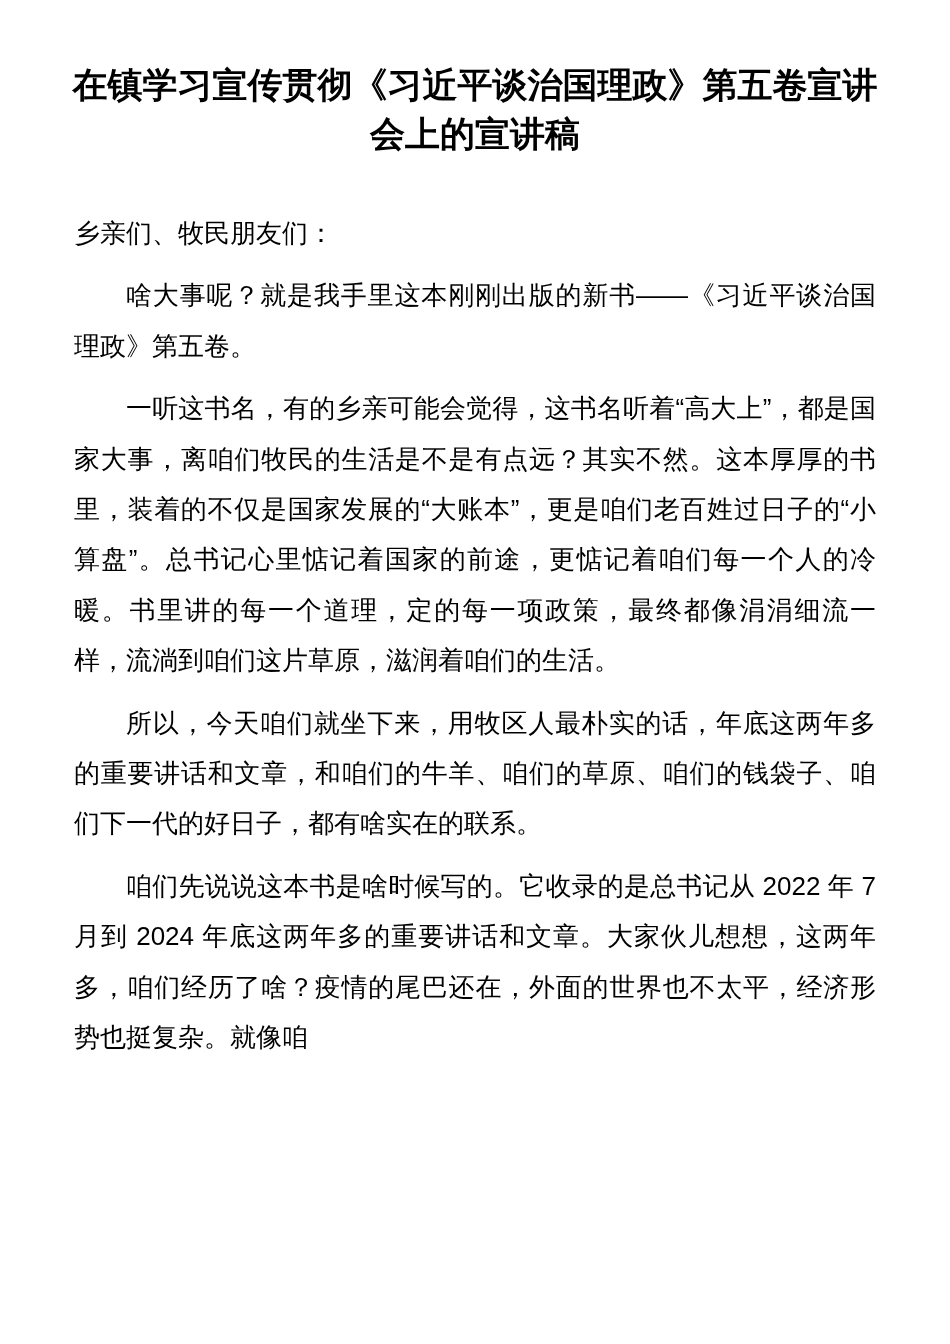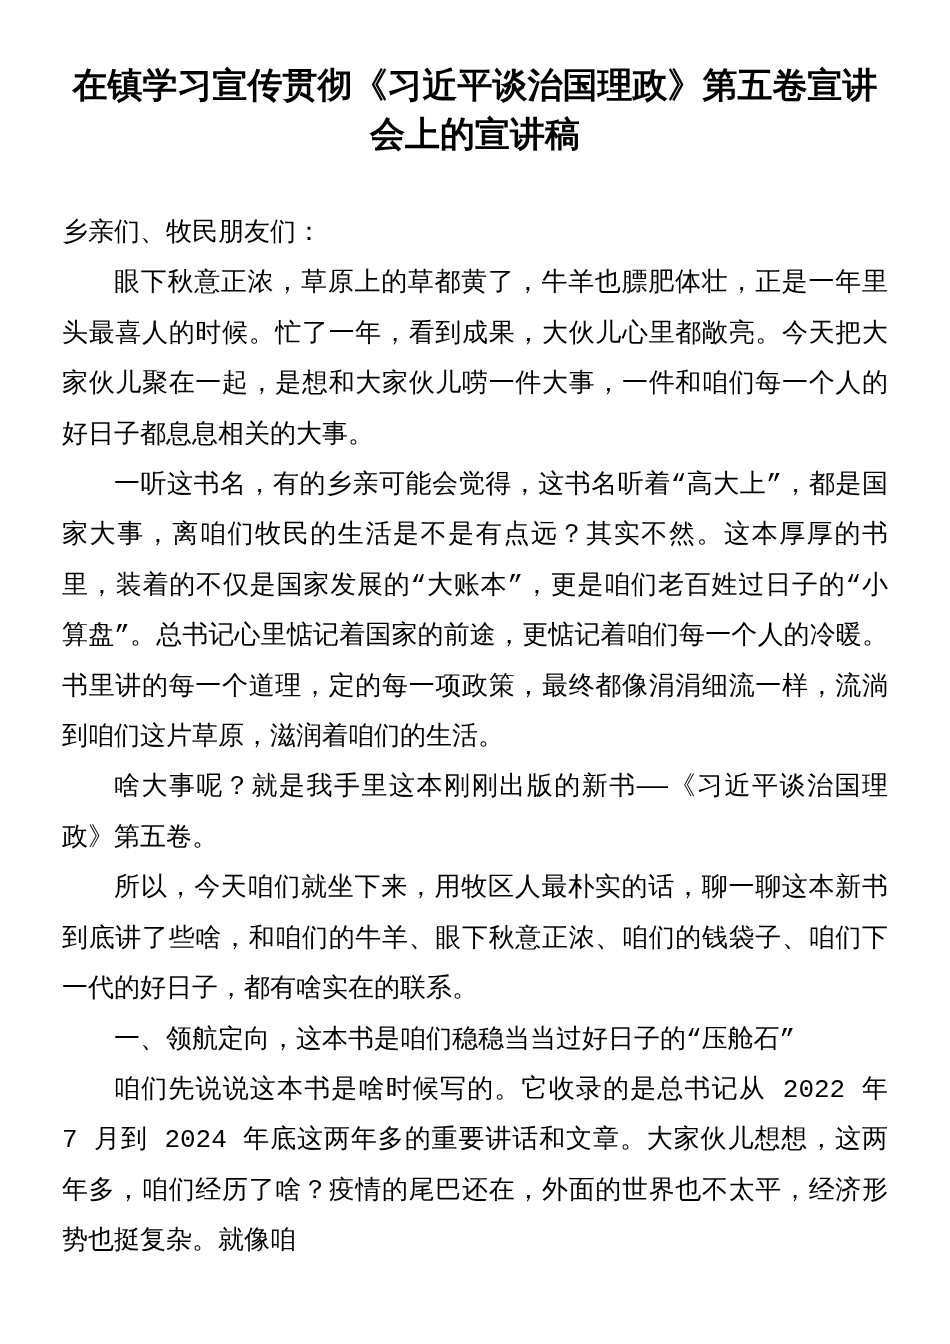--- a/index.html
+++ b/index.html
@@ -26,39 +26,36 @@
     letter-spacing: 0;
   }
   .doc-body {
     margin: 50px 62px 0 62px;
     font-size: 26px;
     line-height: 50.4px;
     text-align: justify;
     text-align-last: left;
   }
   .doc-paragraph {
-    margin: 0;
+    margin: 12px;
     padding: 0;
-    font-family: Liberation Mono, monospace;
   }
   .doc-paragraph.indent {
     text-indent: 2em;
   }
   
   .doc-paragraph.heading {
     font-weight: 400;
   }
 </style>
 </head>
 <body>
 
 <div class="page">
   <h1 class="doc-title">在镇学习宣传贯彻《习近平谈治国理政》第五卷宣讲会上的宣讲稿</h1>
   <div class="doc-body">
       <p class="doc-paragraph">乡亲们、牧民朋友们：</p>
-      <p class="doc-paragraph indent">眼下秋意正浓，草原上的草都黄了，牛羊也膘肥体壮，正是一年里头最喜人的时候。忙了一年，看到成果，大伙儿心里都敞亮。今天把大家伙儿聚在一起，是想和大家伙儿唠一件大事，一件和咱们每一个人的好日子都息息相关的大事。</p>
+      <p class="doc-paragraph indent">啥大事呢？就是我手里这本刚刚出版的新书——《习近平谈治国理政》第五卷。</p>
       <p class="doc-paragraph indent">一听这书名，有的乡亲可能会觉得，这书名听着“高大上”，都是国家大事，离咱们牧民的生活是不是有点远？其实不然。这本厚厚的书里，装着的不仅是国家发展的“大账本”，更是咱们老百姓过日子的“小算盘”。总书记心里惦记着国家的前途，更惦记着咱们每一个人的冷暖。书里讲的每一个道理，定的每一项政策，最终都像涓涓细流一样，流淌到咱们这片草原，滋润着咱们的生活。</p>
-      <p class="doc-paragraph indent">啥大事呢？就是我手里这本刚刚出版的新书——《习近平谈治国理政》第五卷。</p>
-      <p class="doc-paragraph indent">所以，今天咱们就坐下来，用牧区人最朴实的话，聊一聊这本新书到底讲了些啥，和咱们的牛羊、眼下秋意正浓、咱们的钱袋子、咱们下一代的好日子，都有啥实在的联系。</p>
-      <p class="doc-paragraph indent heading">一、领航定向，这本书是咱们稳稳当当过好日子的“压舱石”</p>
+      <p class="doc-paragraph indent">所以，今天咱们就坐下来，用牧区人最朴实的话，年底这两年多的重要讲话和文章，和咱们的牛羊、咱们的草原、咱们的钱袋子、咱们下一代的好日子，都有啥实在的联系。</p>
       <p class="doc-paragraph indent">咱们先说说这本书是啥时候写的。它收录的是总书记从 2022 年 7 月到 2024 年底这两年多的重要讲话和文章。大家伙儿想想，这两年多，咱们经历了啥？疫情的尾巴还在，外面的世界也不太平，经济形势也挺复杂。就像咱</p>
     </div>
 </div>
 
 </body></html>

